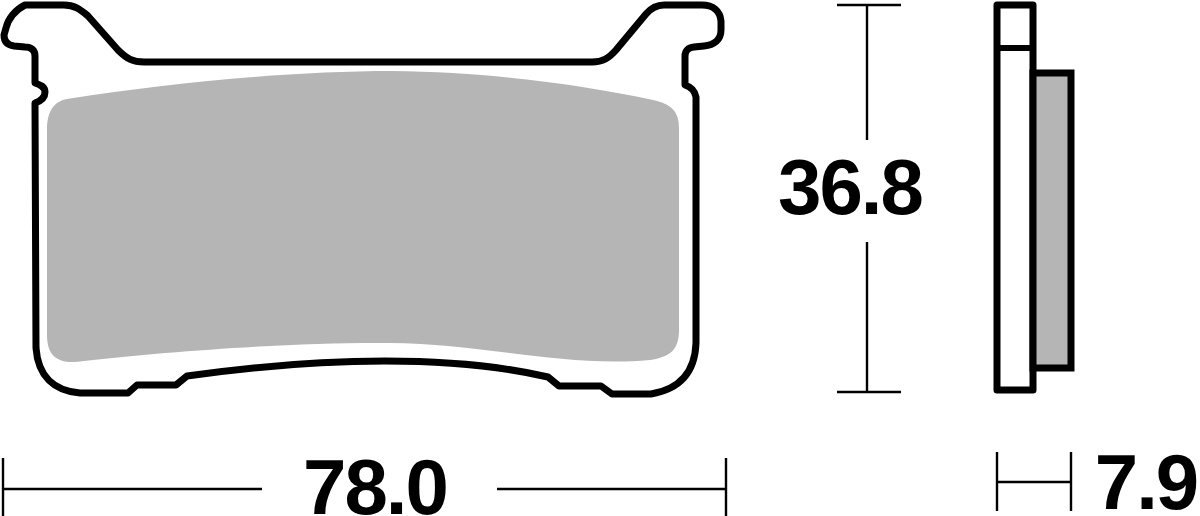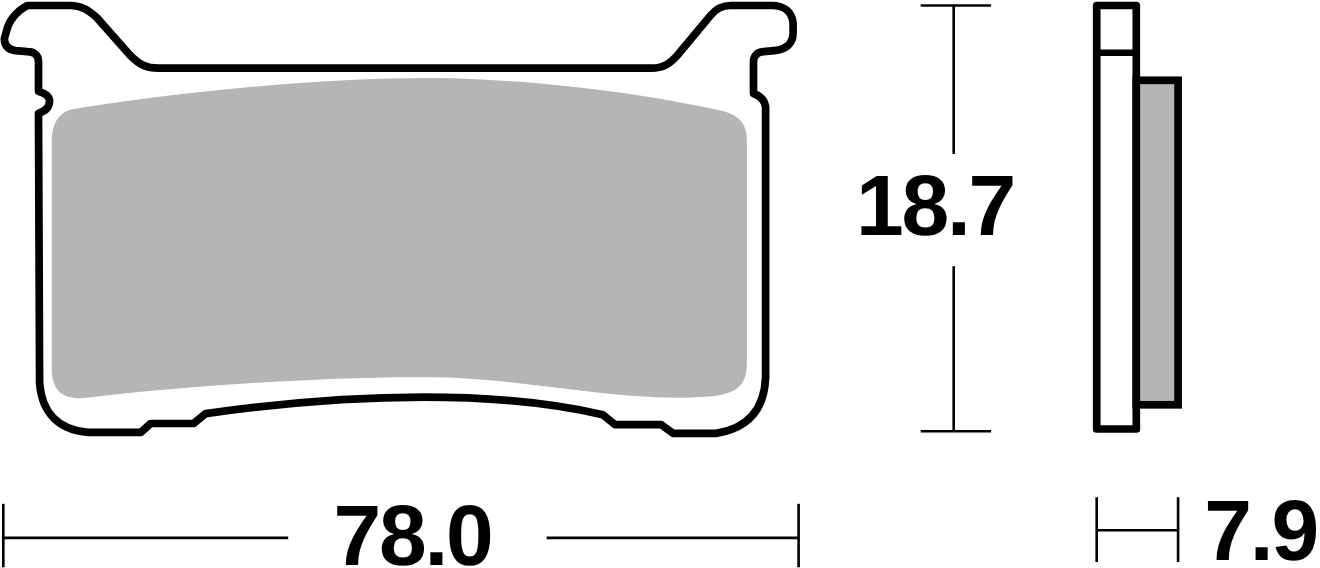--- a/index.html
+++ b/index.html
@@ -112,16 +112,16 @@
 
     <g class="dim">
       <line x1="997" y1="452" x2="997" y2="511"></line>
       <line x1="1071" y1="452" x2="1071" y2="511"></line>
       <line x1="997" y1="482" x2="1071" y2="482"></line>
     </g>
   </svg>
 
   <div class="dim-label" style="left:215px;top:445px;">78.0</div>
 
-  <div class="dim-label" style="left:690px;top:145px;">18.7</div>
+  <div class="dim-label" style="left:690px;top:145px;">36.8</div>
 
   <div class="dim-label" style="left:986px;top:440px;">7.9</div>
 </div>
 
 </body></html>

